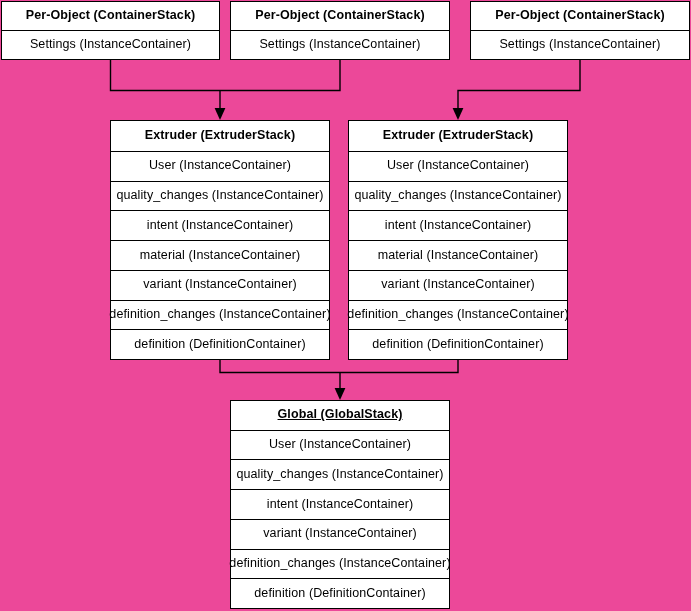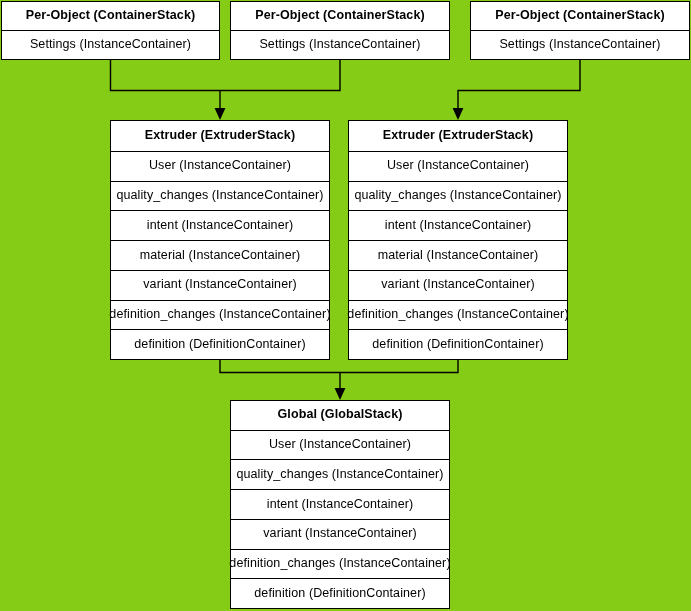--- a/index.html
+++ b/index.html
@@ -4,21 +4,21 @@
 <style>
   html, body {
     margin: 0;
     padding: 0;
     background: #ffffff;
   }
   #canvas {
     position: relative;
     width: 691px;
     height: 611px;
-    background: #84cc16;
+    background: #ec4899;
     font-family: "Liberation Sans", sans-serif;
     overflow: hidden;
   }
   .node {
     position: absolute;
     box-sizing: border-box;
     border: 1.4px solid #000000;
     background: #ffffff;
     display: flex;
     flex-direction: column;
@@ -115,21 +115,21 @@
     <div class="row divided" style="height:30px;">User (InstanceContainer)</div>
     <div class="row divided" style="height:30px;">quality_changes (InstanceContainer)</div>
     <div class="row divided" style="height:30px;">intent (InstanceContainer)</div>
     <div class="row divided" style="height:30px;">material (InstanceContainer)</div>
     <div class="row divided" style="height:30px;">variant (InstanceContainer)</div>
     <div class="row divided" style="height:30px;">definition_changes (InstanceContainer)</div>
     <div class="row divided" style="height:30px;">definition (DefinitionContainer)</div>
   </div>
 
   <div class="node" style="left:230px; top:400px; width:220px; height:209px;">
-    <div class="row header" style="height:29px;">Global (GlobalStack)</div>
+    <div class="row header" style="height:29px;text-decoration:underline;">Global (GlobalStack)</div>
     <div class="row divided" style="height:30px;">User (InstanceContainer)</div>
     <div class="row divided" style="height:30px;">quality_changes (InstanceContainer)</div>
     <div class="row divided" style="height:30px;">intent (InstanceContainer)</div>
     <div class="row divided" style="height:30px;">variant (InstanceContainer)</div>
     <div class="row divided" style="height:30px;">definition_changes (InstanceContainer)</div>
     <div class="row divided" style="height:30px;">definition (DefinitionContainer)</div>
   </div>
 
 </div>
 

